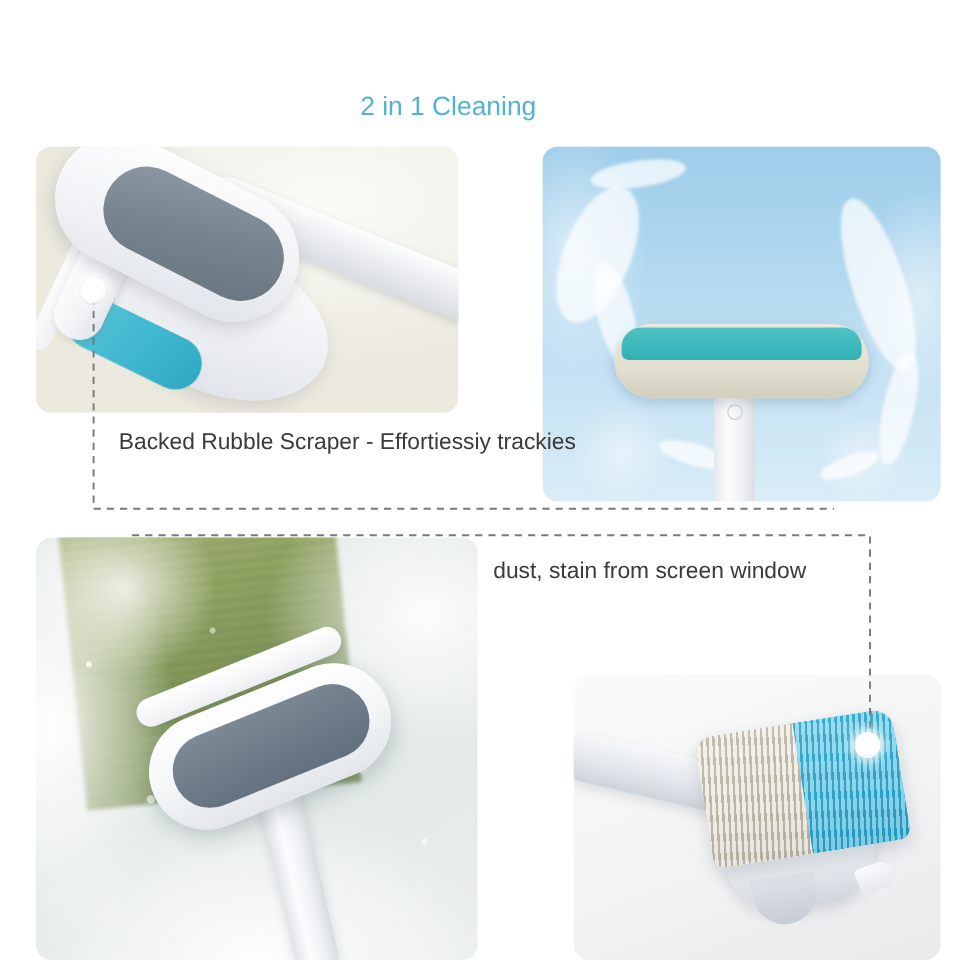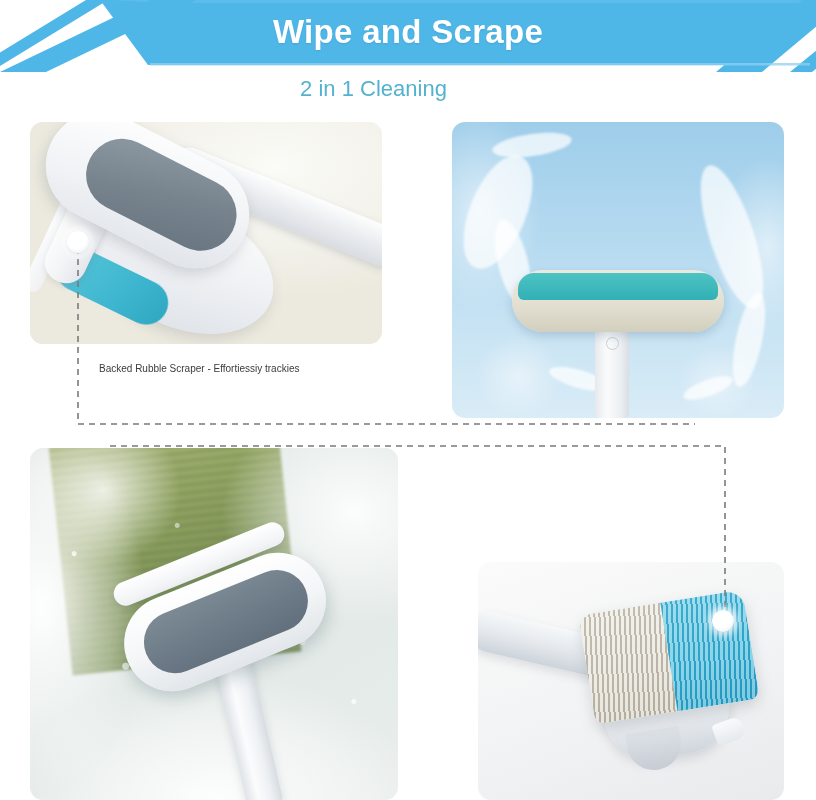--- a/index.html
+++ b/index.html
@@ -324,52 +324,34 @@
     border-radius: 50%;
     background: radial-gradient(circle at 42% 36%, #ffffff 0%, #ffffff 52%, #f0f2f4 78%, #e2e6ea 100%);
     box-shadow: 0 0 7px 3px rgba(255,255,255,0.85), 0 1px 3px rgba(90,100,110,0.35);
   }
   #dot-scraper { left: 67px; top: 231px; }
   #dot-brush   { left: 712px; top: 610px; }
 
   
   .caption {
     position: absolute;
-    font-size: 10px;
+    font-size: 19px;
     color: #3b3b3b;
     line-height: 37px;
     white-space: nowrap;
   }
   #caption-scraper { left: 99px; top: 350px; }
   #caption-brush   { left: 411px; top: 458px; }
   .caption .ln { display: block; }
 </style>
 </head>
 <body>
 
 <div id="page">
 
-  <div class="banner">
-    <svg width="816" height="72" viewBox="0 0 816 72">
-
-      <polygon points="100,0 816,0 816,65 148,65" fill="#4fb7e8"></polygon>
-      <polygon points="816,0 816,65 760,65 816,6" fill="#ffffff"></polygon>
-      <polygon points="112,0 816,0 816,3 160,3" fill="#66c2ec" opacity="0.55"></polygon>
-
-      <polygon points="150,0 196,0 46,72 0,72" fill="#4fb7e8"></polygon>
-      <polygon points="86,0 108,0 -10,72 -32,72" fill="#4fb7e8"></polygon>
-
-      <polygon points="760,72 714,72 790,0 836,0" fill="#4fb7e8" opacity="0"></polygon>
-      <polygon points="716,72 762,72 848,0 802,0" fill="#4fb7e8"></polygon>
-      <polygon points="790,72 812,72 900,0 878,0" fill="#4fb7e8"></polygon>
-
-      <rect x="150" y="63" width="660" height="2.5" fill="#8fd0f0" opacity="0.75"></rect>
-    </svg>
-    <div class="banner-title">Wipe and Scrape</div>
-  </div>
 
   <div class="subtitle">2 in 1 Cleaning</div>
 
   <div class="photo" id="photo-tl">
     <div class="tl-bg"></div>
     <div class="tl-handle"></div>
     <div class="tl-base"></div>
     <div class="tl-teal"></div>
     <div class="tl-blade2"></div>
     <div class="tl-blade"></div>
@@ -428,15 +410,16 @@
   </svg>
 
   <div class="dot" id="dot-scraper"></div>
   <div class="dot" id="dot-brush"></div>
 
   <div class="caption" id="caption-scraper">
     <span class="ln">Backed Rubble Scraper - Effortiessiy trackies</span>
   </div>
 
   <div class="caption" id="caption-brush">
+    <span class="ln">dust, stain from screen window</span>
   </div>
 
 </div>
 
 </body></html>

